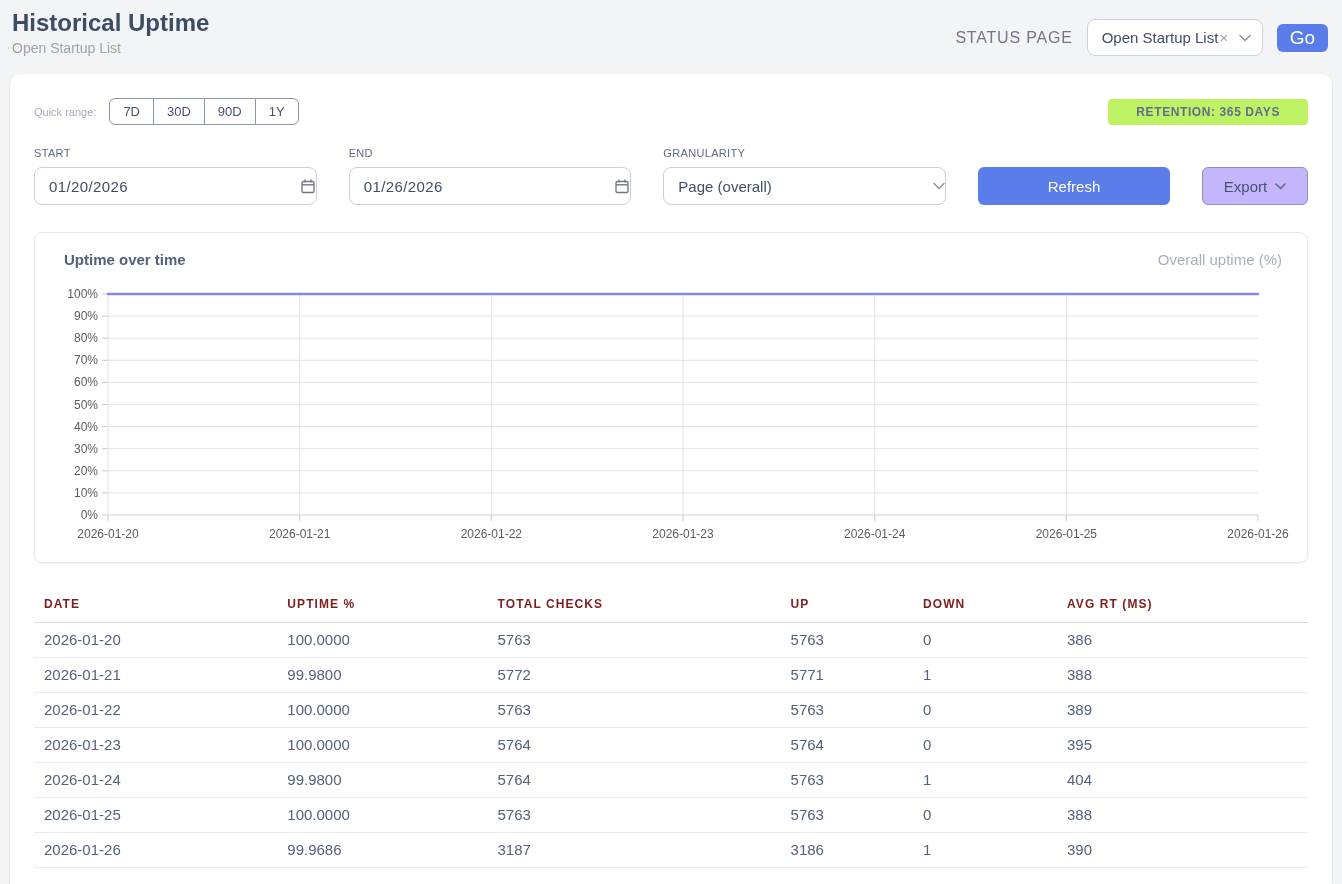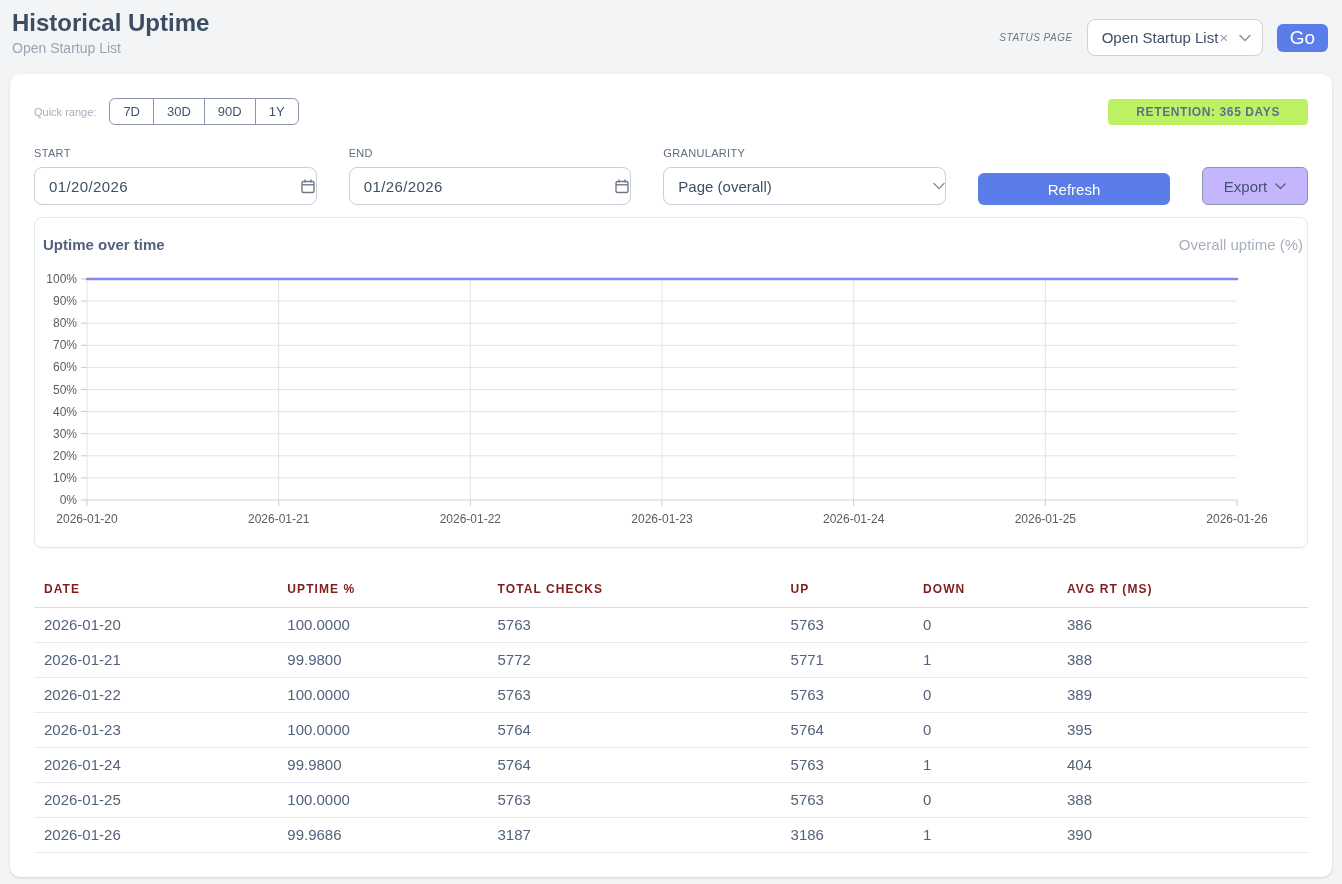--- a/index.html
+++ b/index.html
@@ -13,21 +13,21 @@
   .page { width:1342px; height:884px; position:relative; }
 
   
   .page-header {
     height:74px; padding:10px 14px 0 12px;
     display:flex; justify-content:space-between; align-items:flex-start;
   }
   .page-title { font-size:24px; font-weight:700; color:#3c4d63; margin:0; line-height:1.1; }
   .page-subtitle { font-size:14px; color:#9aa4b2; margin-top:4px; }
   .header-right { display:flex; align-items:center; gap:14px; margin-top:9px; }
-  .status-label { font-size:10px; color:#6d7789; letter-spacing:.05em;font-style:italic; }
+  .status-label { font-size:16px; color:#6d7789; letter-spacing:.05em; }
   .status-select {
     width:176px; height:37px; background:#fff;
     border:1px solid #cbd2dd; border-radius:8px;
     display:flex; align-items:center; padding:0 11px 0 14px;
     font-size:15px; color:#3f4e66; cursor:pointer;
   }
   .status-select .clear-x { color:#98a1b0; font-size:15px; margin-left:1px; }
   .status-select .chev { margin-left:auto; display:flex; }
   .btn-primary {
     background:#5b7de9; color:#fff; border:none; border-radius:6px;
@@ -59,32 +59,32 @@
 
   .fields-row { display:flex; gap:32px; margin-top:22px; align-items:flex-end; }
   .field { flex:1; }
   .field-label { display:block; font-size:11px; color:#606c81; letter-spacing:.03em; margin-bottom:8px; }
   .input-box {
     height:38px; border:1px solid #c9d0db; border-radius:8px; background:#fff;
     display:flex; align-items:center; justify-content:space-between;
     padding:0 0 0 14px; font-size:15px; color:#3f4e66; letter-spacing:.4px; cursor:text;
   }
   .select-box { cursor:pointer; letter-spacing:0; }
-  .refresh-btn { width:192px; height:32px; font-size:15px; flex:none; }
+  .refresh-btn { width:192px; height:38px; font-size:15px; flex:none; }
   .export-btn {
     width:106px; height:38px; flex:none; background:#c4b5fd; cursor:pointer;
     border:1px solid #8c96aa; border-radius:6px; font-family:inherit;
     font-size:15px; color:#45546e; display:flex; align-items:center; justify-content:center; gap:8px;
   }
 
   
   .chart-card {
-    margin-top:12px; border:1px solid #e4e7ed; border-radius:8px;
+    margin-top:27px; border:1px solid #e4e7ed; border-radius:8px;
     box-shadow:0 1px 2px rgba(16,24,40,.04);
-    padding:18px 0 12px;
+    padding:18px 21px 12px;
   }
   .chart-head { display:flex; justify-content:space-between; align-items:center; padding:0 4px 0 8px; }
   .chart-title { font-size:15px; font-weight:700; color:#53627c; }
   .chart-legend { font-size:15px; color:#a7aebc; }
   .chart-svg-wrap { margin-top:16px; }
 
   
   .uptime-table { width:100%; border-collapse:collapse; margin-top:26px; }
   .uptime-table th {
     text-align:left; font-size:12px; font-weight:700; color:#7f1d1d;

